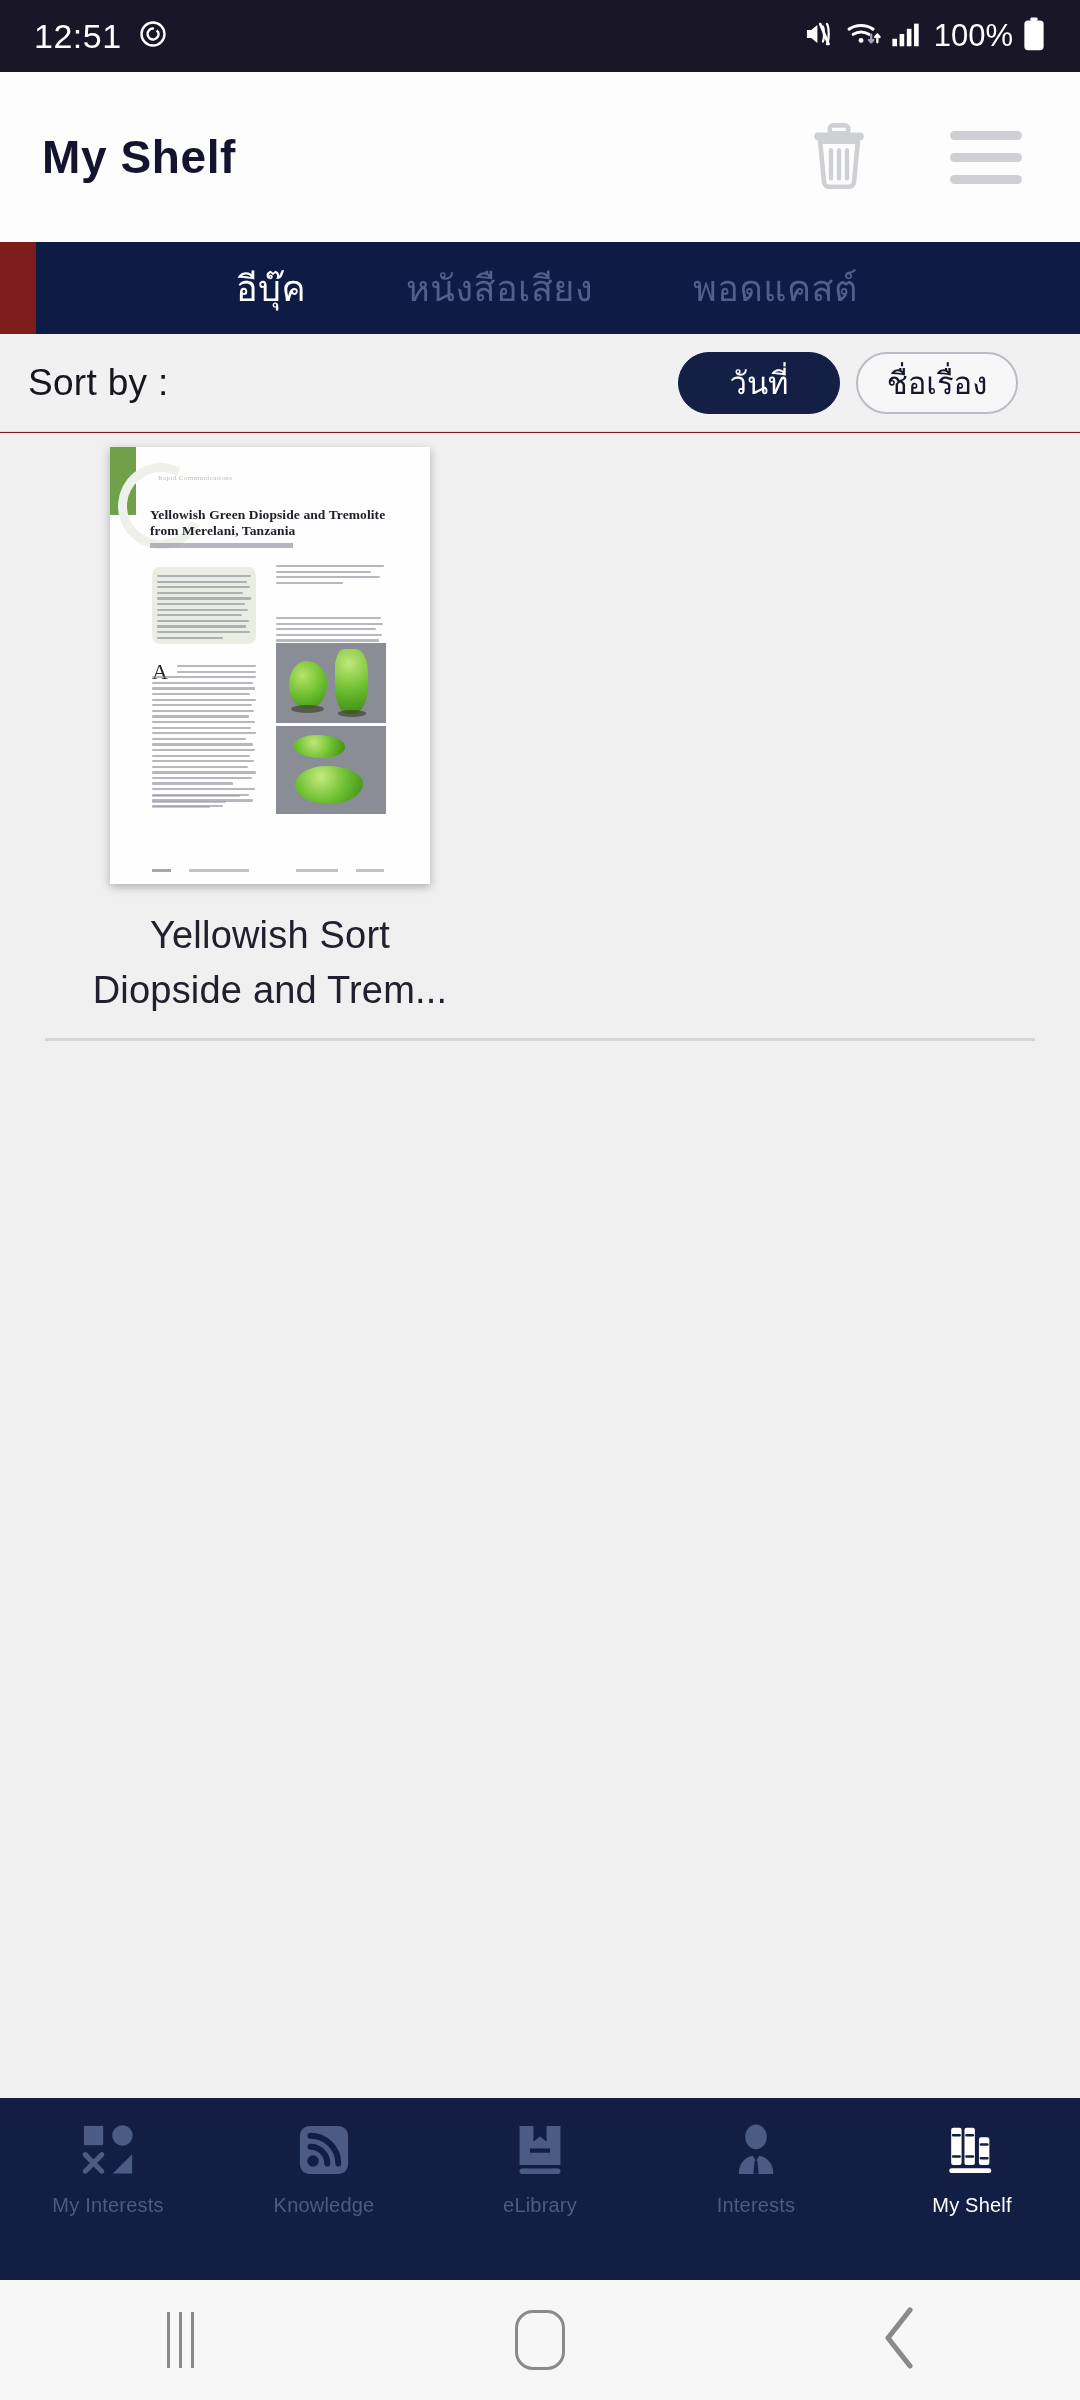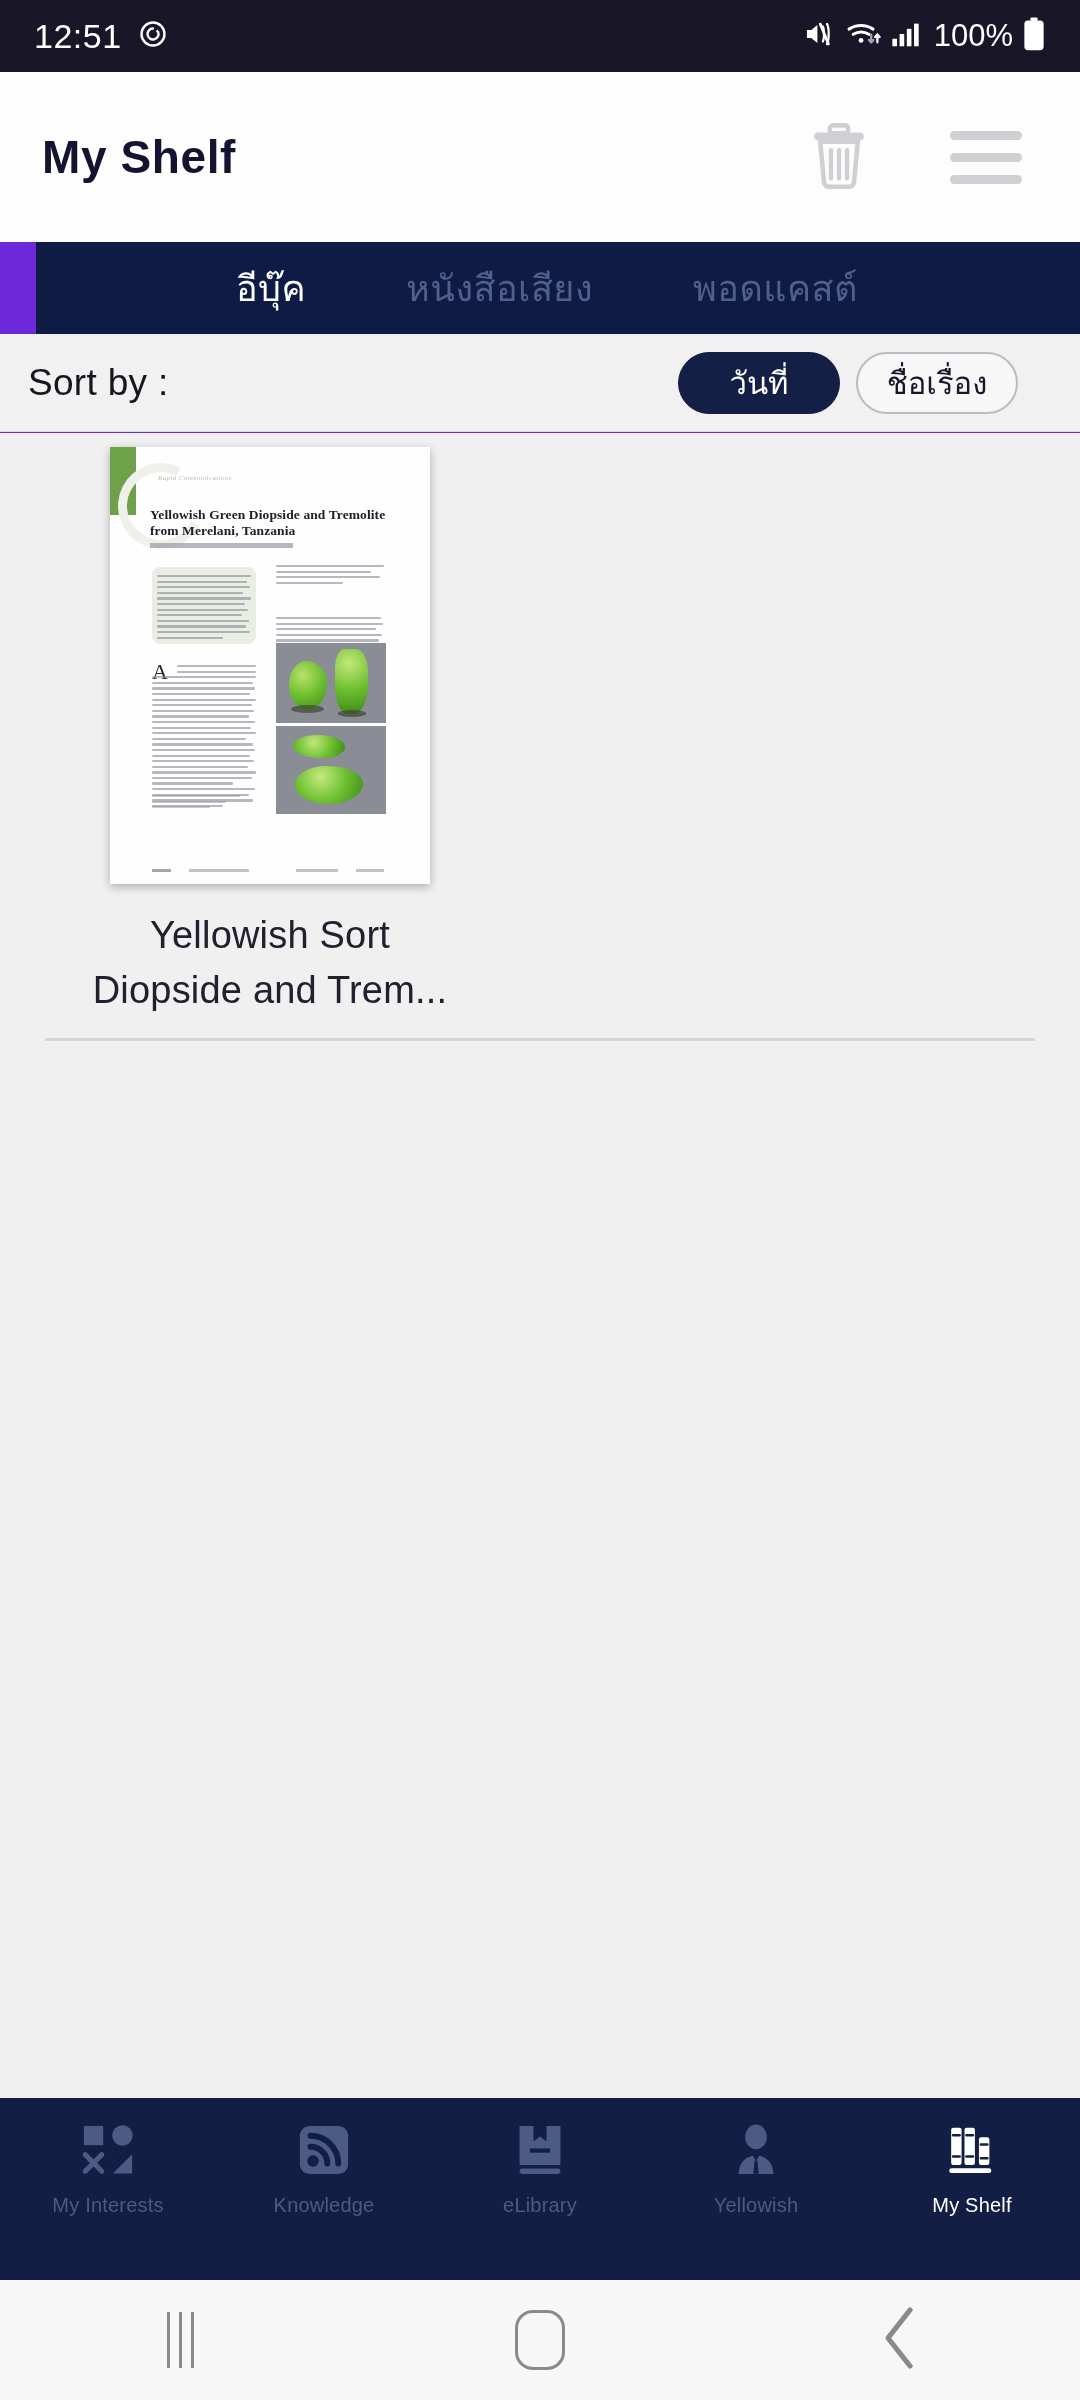--- a/index.html
+++ b/index.html
@@ -2,21 +2,21 @@
 <html><head>
 <meta charset="utf-8">
 <style>
   * { margin:0; padding:0; box-sizing:border-box; }
   html, body {
     width:1080px; height:2400px;
     font-family:"Liberation Sans", sans-serif;
     background:#f0f0f0;
     overflow:hidden;
   }
-  #screen { position:relative; width:1080px; height:2400px; background:#6d28d9; }
+  #screen { position:relative; width:1080px; height:2400px; background:#7f1d1d; }
 
   
   .statusbar{
     position:absolute; top:0; left:0; width:1080px; height:72px;
     background:#191628; color:#ffffff;
     display:flex; align-items:center; justify-content:space-between;
     padding:0 34px;
   }
   .sb-left{ display:flex; align-items:center; gap:16px; }
   .sb-time{ font-size:34px; font-weight:400; letter-spacing:.5px; color:#fff; }
@@ -83,21 +83,21 @@
   
   .pg{ position:absolute; inset:0; background:#fefefe; }
   .pg-greenbar{ position:absolute; left:0; top:0; width:26px; height:68px; background:#6fa14a; }
   .pg-swirl{
     position:absolute; left:8px; top:16px; width:86px; height:86px;
     border:9px solid #eef1ea; border-radius:50%; border-right-color:transparent;
     transform:rotate(-18deg);
   }
   .pg-rapid{
     position:absolute; left:48px; top:27px; font-size:7px; color:#b6bfb0;
-    font-family:"Liberation Serif", serif; font-style:italic; letter-spacing:.4px;
+    font-family:"Liberation Serif", serif; letter-spacing:.4px;
   }
   .pg-title{
     position:absolute; left:40px; top:60px; width:250px;
     font-family:"Liberation Serif", serif; font-weight:700;
     font-size:13.5px; line-height:16px; color:#20202a; letter-spacing:.1px;
   }
   .pg-authors{
     position:absolute; left:40px; top:96px; width:230px; height:5px;
     background:linear-gradient(90deg,#9a9aa6 0 62%, transparent 62%);
     opacity:.72;
@@ -400,21 +400,21 @@
 
     <div class="nav-item">
       <span class="nav-ic">
         <svg width="54" height="54" viewBox="0 0 28 28">
           <ellipse cx="14" cy="7.2" rx="5.6" ry="6.4" fill="#4c5b83"></ellipse>
           <path d="M5 26.4c0-6 4-9.6 9-9.6s9 3.6 9 9.6z" fill="#4c5b83"></path>
           <path d="M12.1 16.6h3.8l-1.9 3.1z" fill="#121e44"></path>
           <path d="M13.3 19.4h1.4l.7 6.9h-2.8z" fill="#121e44"></path>
         </svg>
       </span>
-      <span class="nav-label">Yellowish</span>
+      <span class="nav-label">Interests</span>
     </div>
 
     <div class="nav-item active">
       <span class="nav-ic">
         <svg width="54" height="54" viewBox="0 0 28 28">
           <rect x="3.2" y="2.4" width="5.4" height="19.4" rx="1.1" fill="#fff"></rect>
           <rect x="10.1" y="2.4" width="5.4" height="19.4" rx="1.1" fill="#fff"></rect>
           <rect x="17.6" y="7.4" width="5.4" height="14.4" rx="1.1" fill="#fff"></rect>
           <path d="M4.2 6.4h3.4M4.2 17.4h3.4M11.1 6.4h3.4M11.1 17.4h3.4M18.6 11.1h3.4M18.6 18.3h3.4" stroke="#121e44" stroke-width="1.3" stroke-linecap="round"></path>
           <rect x="2.2" y="23.4" width="21.8" height="2.5" rx="1.2" fill="#fff"></rect>

